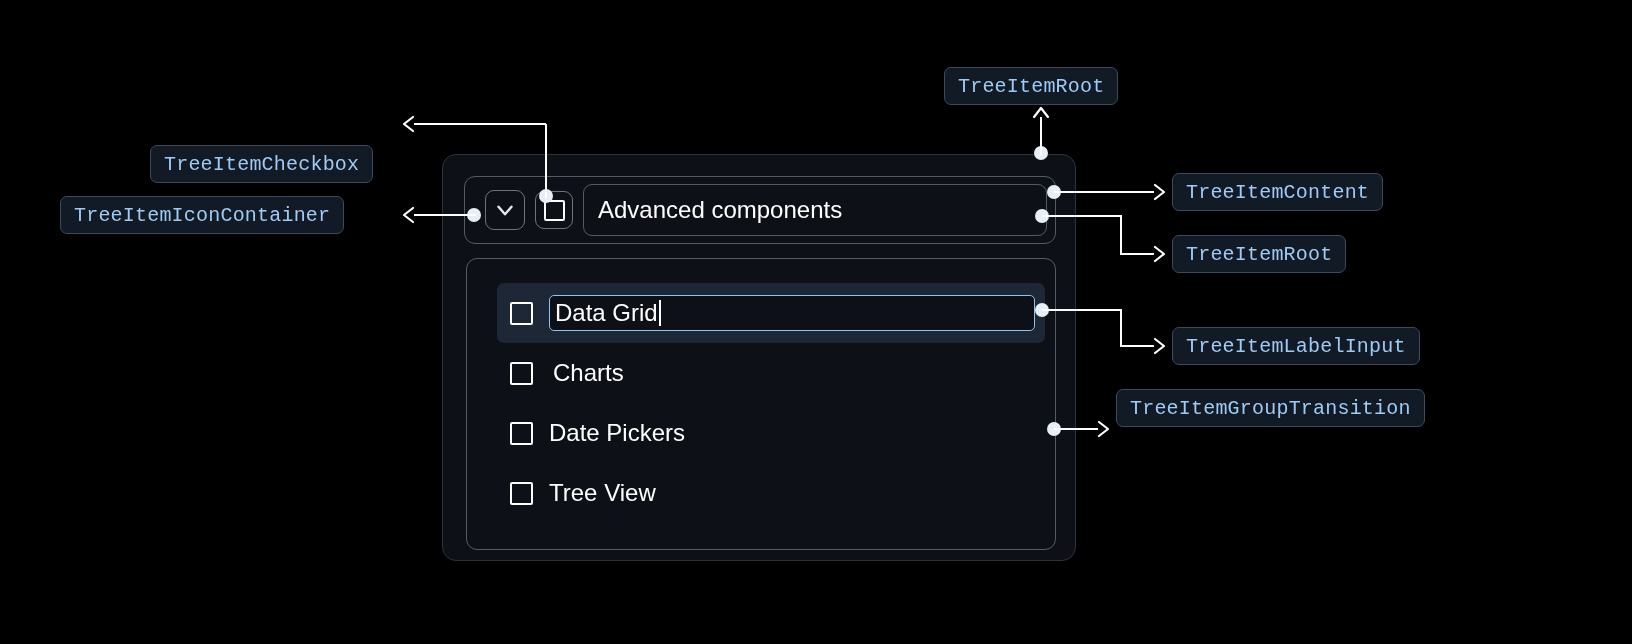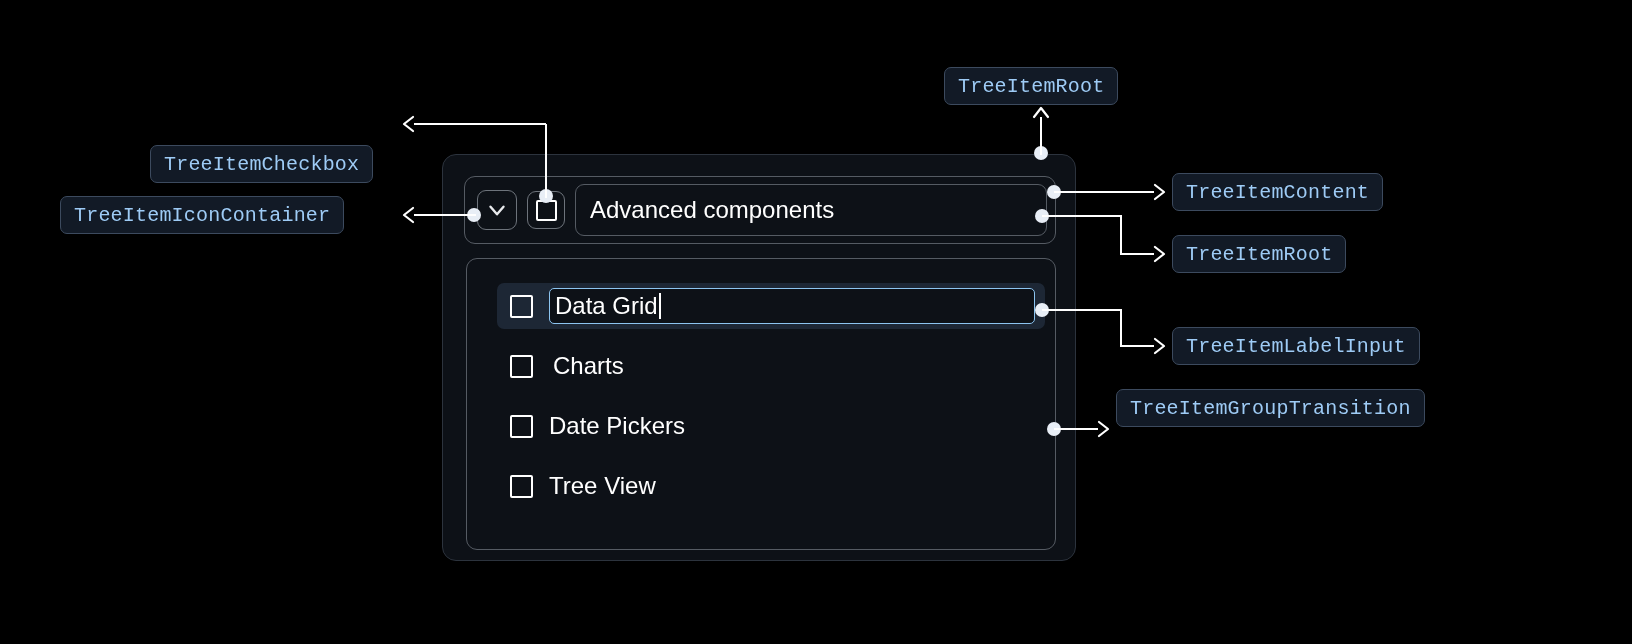--- a/index.html
+++ b/index.html
@@ -53,21 +53,21 @@
   }
   #item-content {
     position: absolute;
     left: 21px; top: 21px;
     width: 592px; height: 68px;
     background: #0d1117;
     border: 1px solid #555b63;
     border-radius: 11px;
     display: flex;
     align-items: center;
-    padding: 0 0 0 12px;
+    padding: 0 0 0 20px;
     gap: 10px;
   }
   #icon-container {
     width: 40px; height: 40px;
     flex: 0 0 40px;
     border: 1px solid #6d737b;
     border-radius: 9px;
     display: flex; align-items: center; justify-content: center;
   }
   #icon-container svg { display: block; }
@@ -104,21 +104,21 @@
     width: 590px; height: 292px;
     background: #0d1117;
     border: 1px solid #555b63;
     border-radius: 11px;
     padding-top: 5px;
   }
   .child-row {
     position: absolute;
     left: 30px;
     width: 548px;
-    height: 46px;
+    height: 60px;
     display: flex;
     align-items: center;
     gap: 16px;
     padding-left: 13px;
     border-radius: 7px;
   }
   .child-row.selected { background: #1d2735; }
   .child-cb {
     width: 23px; height: 23px;
     flex: 0 0 23px;

